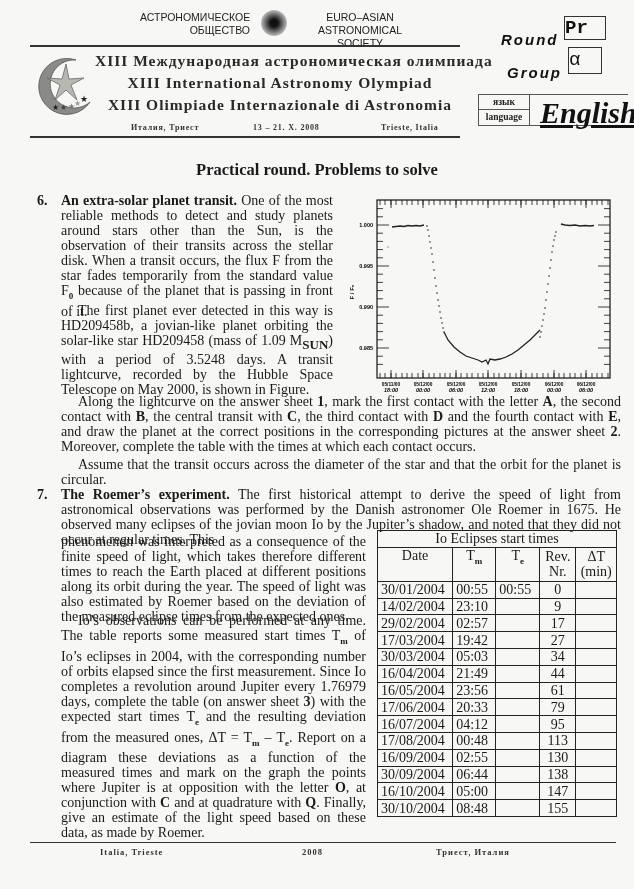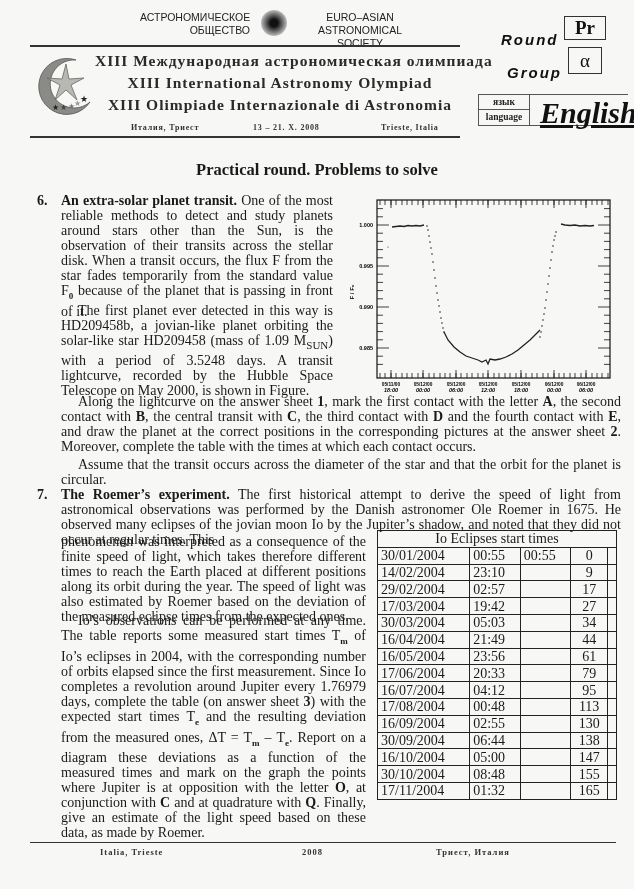--- a/index.html
+++ b/index.html
@@ -8,21 +8,21 @@
   .abs { position:absolute; }
 
   
   .soc { font-family:"Liberation Sans", sans-serif; font-size:10.5px; text-align:center; line-height:13px; color:#222; }
   .galaxy { width:26px; height:26px; border-radius:50%;
             background:radial-gradient(circle at 50% 50%, #111 0 20%, #444 35%, #888 55%, #ccc 75%, transparent 80%); }
   .hr { background:#333; height:1.5px; }
   .title-line { font-family:"Liberation Serif", serif; font-weight:bold; font-size:15.5px; letter-spacing:1px; color:#2a2a2a; text-align:center; white-space:nowrap; }
   .loc { font-size:8px; letter-spacing:0.8px; color:#333; font-weight:bold; }
   .rg-label { font-family:"Liberation Sans", sans-serif; font-weight:bold; font-style:italic; font-size:15px; letter-spacing:2px; color:#111;margin-top:9px; }
-  .rg-box { border:1.2px solid #333; text-align:center; font-family:Liberation Serif, serif; font-weight:bold; color:#111; }
+  .rg-box { border:1.2px solid #333; font-family:Liberation Mono, monospace; font-weight:bold; color:#111; }
   .lang-box { border-top:1.2px solid #555; border-bottom:1.2px solid #555;margin-top:6px; }
   .lang-small { font-size:9.5px; font-weight:bold; text-align:center; line-height:14px; color:#222; }
   .lang-val { font-family:"Liberation Serif", serif; font-weight:bold; font-style:italic; font-size:30px; text-decoration:underline; color:#111; }
 
   .page-title { font-weight:bold; font-size:16.5px; text-align:center; }
 
   .num { font-weight:bold; font-size:14px; }
   .para { font-size:14px; line-height:15px; text-align:justify; }
   .para b { font-weight:bold; }
   .indent { text-indent:17px; }
@@ -86,21 +86,21 @@
   <div class="abs lang-val" style="left:62px;top:1px;">English</div>
 </div>
 
 <div class="abs page-title" style="left:0;top:160px;width:634px;">Practical round. Problems to solve</div>
 
 <div class="abs num" style="left:37px;top:193px;">6.</div>
 <div class="abs para" style="left:61px;top:193px;width:272px;">
   <b>An extra-solar planet transit.</b><span> One of the most reliable methods to detect and study planets around stars other than the Sun, is the observation of their transits across the stellar disk. When a transit occurs, the flux F from the star fades temporarily from the standard value F</span><sub style="font-size:9px;font-weight:bold;">0</sub><span> because of the planet that is passing in front of it.</span>
 </div>
 <div class="abs para indent" style="left:61px;top:303px;width:272px;">
-  <span>The first planet ever detected in this way is HD209458b, a jovian-like planet orbiting the solar-like star HD209458 (mass of 1.09 M</span><sub style="font-size:11px;font-weight:normal;">SUN</sub><span>) with a period of 3.5248 days. A transit lightcurve, recorded by the Hubble Space Telescope on May 2000, is shown in Figure.</span>
+  <span>The first planet ever detected in this way is HD209458b, a jovian-like planet orbiting the solar-like star HD209458 (mass of 1.09 M</span><sub style="font-size:13px;font-weight:bold;">SUN</sub><span>) with a period of 3.5248 days. A transit lightcurve, recorded by the Hubble Space Telescope on May 2000, is shown in Figure.</span>
 </div>
 
 <div class="abs chart" style="left:340px;top:192px;width:285px;height:200px;">
   <svg width="285" height="200" viewBox="0 0 285 200">
 
     <rect x="37" y="8" width="233" height="178" fill="none" stroke="#111" stroke-width="1.2"></rect>
 
     <g stroke="#111" stroke-width="0.8">
 
       <line x1="40" y1="8" x2="40" y2="13"></line>
@@ -333,20 +333,27 @@
   <span>Io’s observations can be performed at any time. The table reports some measured start times T</span><sub style="font-size:9px;font-weight:bold;">m</sub><span> of Io’s eclipses in 2004, with the corresponding number of orbits elapsed since the first measurement. Since Io completes a revolution around Jupiter every 1.76979 days, complete the table (on answer sheet </span><b>3</b><span>) with the expected start times T</span><sub style="font-size:9px;font-weight:bold;">e</sub><span> and the resulting deviation from the measured ones, ΔT = T</span><sub style="font-size:9px;font-weight:bold;">m</sub><span> – T</span><sub style="font-size:9px;font-weight:bold;">e</sub><span>. Report on a diagram these deviations as a function of the measured times and mark on the graph the points where Jupiter is at opposition with the letter </span><b>O</b><span>, at conjunction with </span><b>C</b><span> and at quadrature with </span><b>Q</b><span>. Finally, give an estimate of the light speed based on these data, as made by Roemer.</span>
 </div>
 
 <div class="abs" style="left:377px;top:530px;">
   <table class="io" style="width:240px;">
     <tbody>
         <tr>
           <th class="cap" colspan="5">Io Eclipses start times</th>
         </tr>
     <tr>
+      <th class="cap" style="width:69px;vertical-align:top;height:33px;">Date</th>
+      <th class="cap" style="width:37px;vertical-align:top;"><span>T</span><sub style="font-size:9px;font-weight:bold;">m</sub></th>
+      <th class="cap" style="width:38px;vertical-align:top;"><span>T</span><sub style="font-size:9px;font-weight:bold;">e</sub></th>
+      <th class="cap" style="width:30px;line-height:15px;">Rev. Nr.</th>
+      <th class="cap" style="width:34px;line-height:15px;">ΔT (min)</th>
+    </tr>
+    <tr>
           <td>30/01/2004</td>
           <td>00:55</td>
           <td>00:55</td>
           <td class="c">0</td>
           <td></td>
         </tr>
     <tr>
           <td>14/02/2004</td>
           <td>23:10</td>
           <td></td>
@@ -430,27 +437,20 @@
           <td class="c">147</td>
           <td></td>
         </tr>
     <tr>
           <td>30/10/2004</td>
           <td>08:48</td>
           <td></td>
           <td class="c">155</td>
           <td></td>
         </tr>
-    <tr>
-          <td>17/11/2004</td>
-          <td>01:32</td>
-          <td></td>
-          <td class="c">165</td>
-          <td></td>
-        </tr>
   </tbody>
     </table>
 </div>
 
 <div class="abs hr" style="left:30px;top:842px;width:586px;height:1px;"></div>
 <div class="abs footer" style="left:100px;top:847px;">Italia, Trieste</div>
 <div class="abs footer" style="left:302px;top:847px;">2008</div>
 <div class="abs footer" style="left:436px;top:847px;">Триест, Италия</div>
 
 </body></html>

